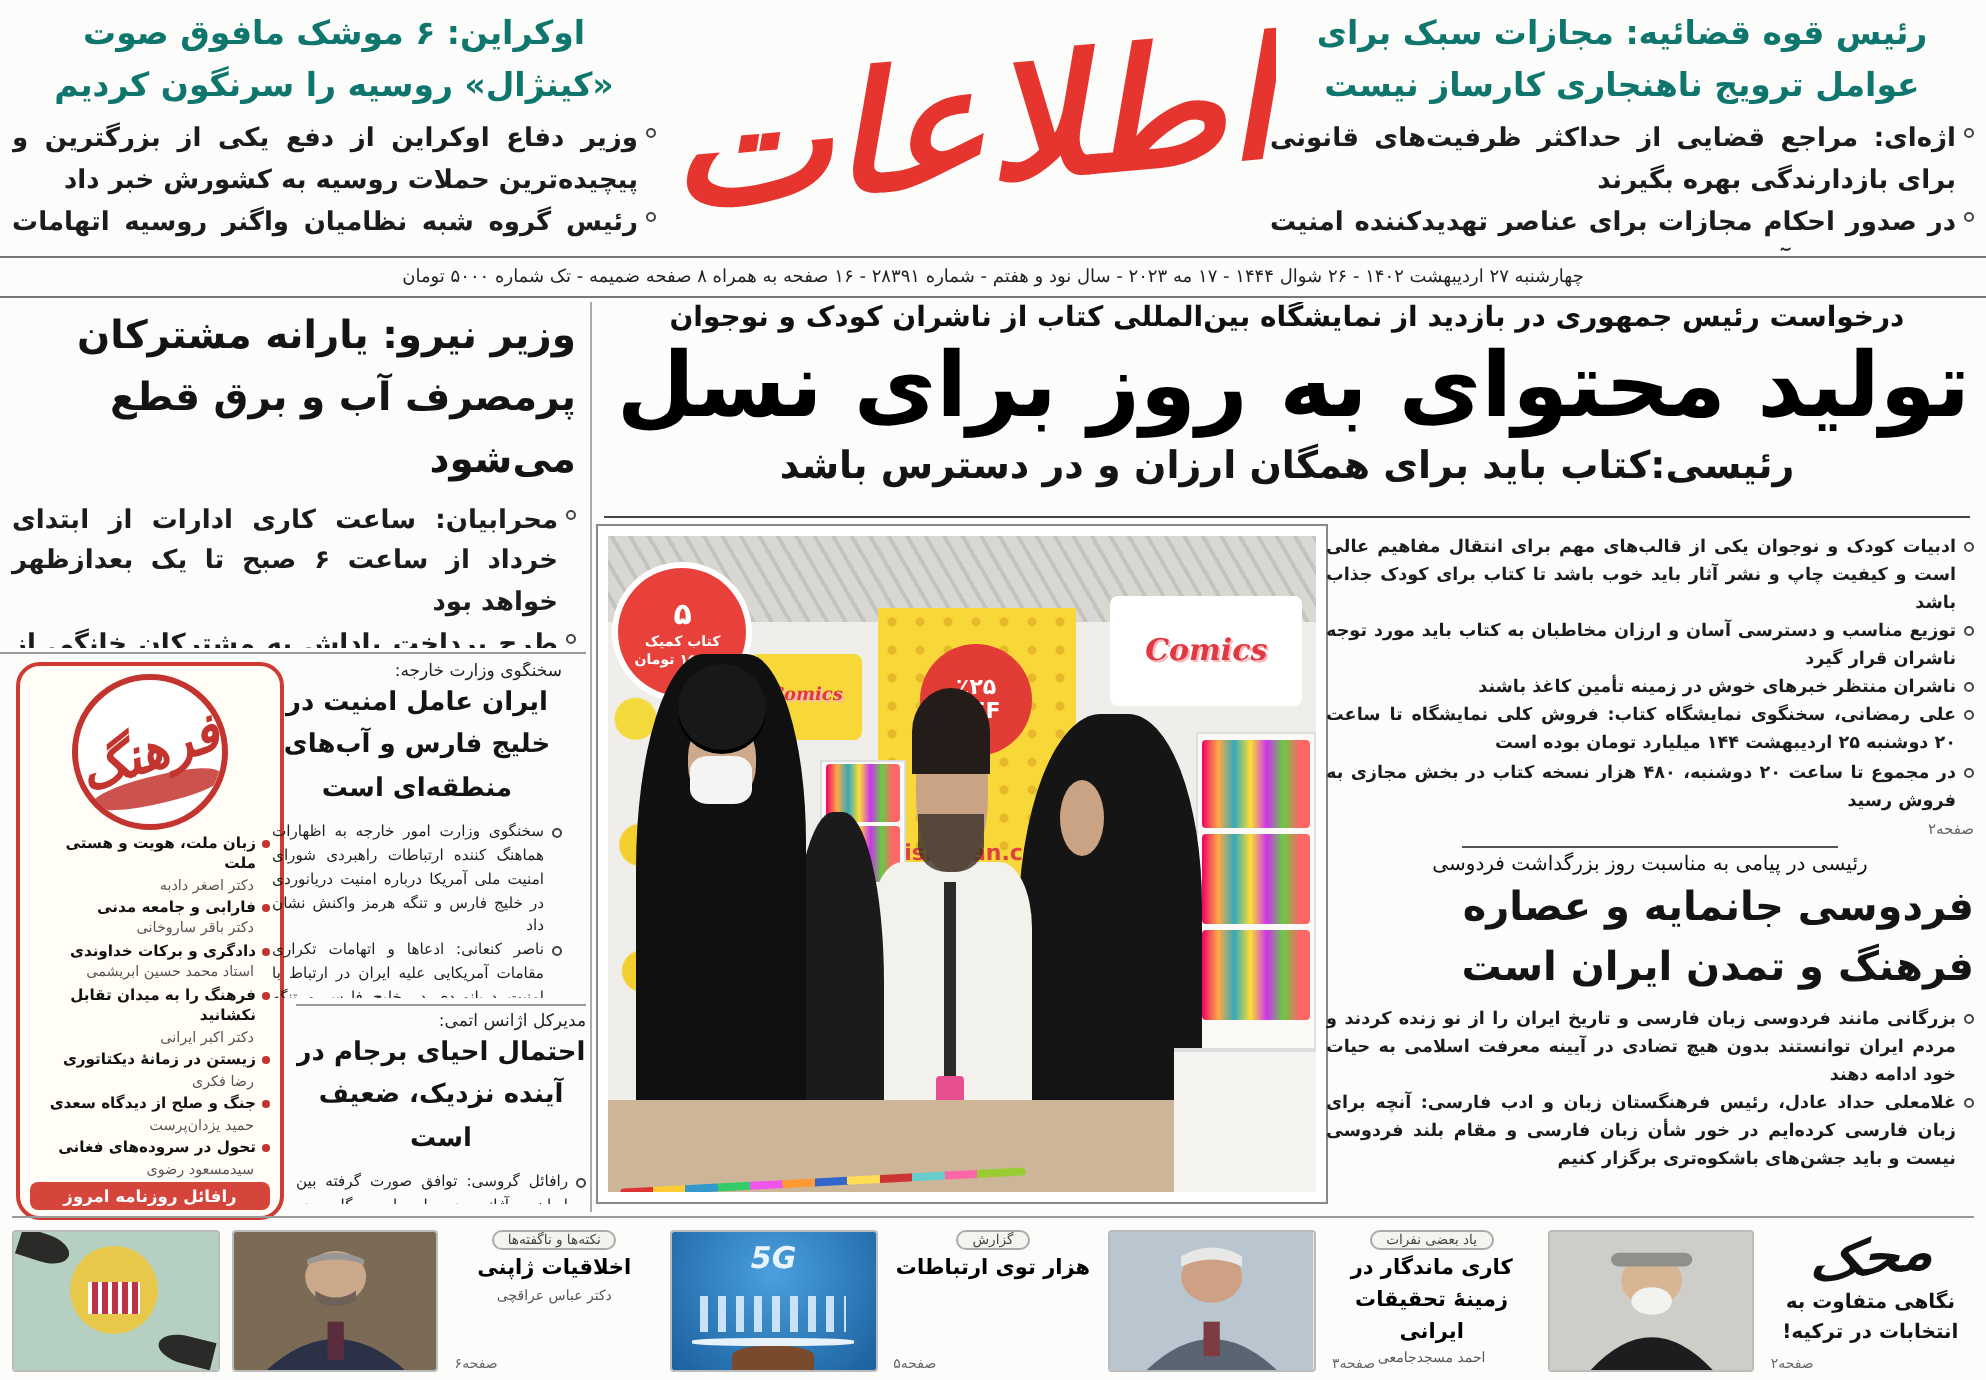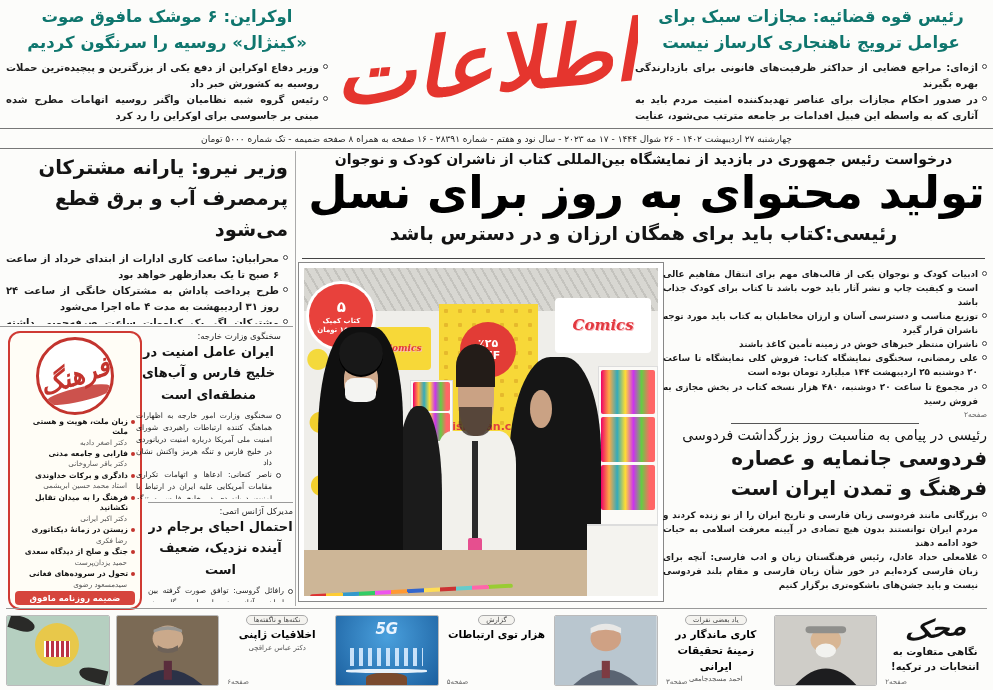--- a/index.html
+++ b/index.html
@@ -8,21 +8,21 @@
     position:relative; width:993px; height:690px; margin:0 auto;
     background:#fcfcfa; overflow:hidden; direction:rtl;
     font-family:"DejaVu Sans","Liberation Sans",sans-serif; color:#141414;
   }
   
   .topblock { position:absolute; top:4px; overflow:hidden; }
   .tb-right { right:6px; width:352px; height:122px; }
   .tb-left  { left:6px;  width:322px; height:122px; }
   .tb-head { font-weight:bold; font-size:16.5px; line-height:1.55; text-align:center; color:#0f766e; }
   .bullets { margin-top:5px; }
-  .blt { display:flex; font-size:10px; font-weight:600; line-height:1.6; text-align:justify; color:#1c1c1c; }
+  .blt { display:flex; font-size:13px; font-weight:600; line-height:1.6; text-align:justify; color:#1c1c1c; }
   .bm { flex:none; width:5px; height:5px; border:1px solid #444; border-radius:50%; background:#fff; margin-left:4px; margin-top:4px; }
   .pageref { font-size:7.5px; color:#666; margin-top:2px; }
   .logo-wrap { position:absolute; top:2px; left:332px; width:306px; height:122px;
     display:flex; align-items:center; justify-content:center; overflow:hidden; }
   .brand-logo { font-family:"DejaVu Serif","Liberation Serif",serif; font-style:italic; font-weight:bold;
     font-size:82px; color:#e5352e; transform:rotate(-5deg) scaleX(1.05); white-space:nowrap; letter-spacing:-3px; }
   
   .datebar { position:absolute; top:128px; left:0; right:0; height:21px;
     border-top:1px solid #777; border-bottom:1px solid #777;
     display:flex; align-items:center; justify-content:center;
@@ -113,21 +113,21 @@
   .reporter { top:42%; left:26%; width:13%; height:58%; background:#1b1b1b; border-radius:45% 45% 0 0; }
   .mic { position:absolute; top:28%; left:-14%; width:26%; height:22%; background:#1c8f8f; border-radius:30%; }
   .table { position:absolute; bottom:0; left:0; right:18%; height:14%; background:#cdb697; }
   .table-books { position:absolute; bottom:7%; left:2%; width:70%; height:9%; transform:rotate(-3deg);
     background:linear-gradient(90deg,#d33 0 8%,#fc3 8% 16%,#39c 16% 24%,#3c6 24% 32%,#e5e 32% 40%,#f93 40% 48%,#36c 48% 56%,#fd5 56% 64%,#c33 64% 72%,#6cc 72% 80%,#f6a 80% 88%,#9c3 88% 100%); border-radius:2px; }
   .table-edge { position:absolute; bottom:0; right:0; width:20%; height:22%; background:#f4f3ef; border-top:2px solid #ddd; }
   
   .rightcol { position:absolute; top:262px; right:6px; width:324px; height:341px; overflow:hidden; }
   .rightcol .blt { font-size:8.8px; }
   .minihr { width:58%; margin:4px auto 3px; border-top:1px solid #555; }
-  .ferd-kicker { font-size:14px; text-align:right; color:#111; margin-top:1px; }
+  .ferd-kicker { font-size:10px; text-align:center; color:#111; margin-top:1px; }
   .ferd-head { font-size:20px; font-weight:bold; text-align:right; line-height:1.5; }
   
   .strip { position:absolute; top:608px; left:6px; right:6px; height:78px;
     border-top:1px solid #999; padding-top:6px; display:flex; gap:6px; }
   .cell { flex:1; position:relative; overflow:hidden; }
   .cimg { height:100%; border:1px solid #bbb; border-radius:2px; overflow:hidden; position:relative; }
   .ctext { display:flex; flex-direction:column; align-items:center; text-align:center; height:100%; }
   .pill { border:1px solid #aaa; border-radius:8px; background:#f4f3ef; color:#444;
     font-size:6.8px; padding:0 7px; margin-bottom:2px; white-space:nowrap; max-width:100%; overflow:hidden; }
   .ctitle { font-size:10.5px; font-weight:bold; line-height:1.5; color:#000; }
@@ -266,21 +266,21 @@
         </div>
       <div class="f-author">حمید یزدان‌پرست</div>
     </div>
     <div class="f-item">
       <div class="f-title">
           <i class="f-dot"></i>
           <span>تحول در سروده‌های فغانی</span>
         </div>
       <div class="f-author">سیدمسعود رضوی</div>
     </div>
-    <div class="f-btn">ضمیمه روزنامه مافوق</div>
+    <div class="f-btn">رافائل روزنامه امروز</div>
   </div>
 
   <div class="gulf">
     <div class="kicker-sm">سخنگوی وزارت خارجه:</div>
     <div class="hl">ایران عامل امنیت در خلیج فارس و آب‌های منطقه‌ای است</div>
     <div class="bullets">
       <div class="blt">
           <i class="bm"></i>
           <span>سخنگوی وزارت امور خارجه به اظهارات هماهنگ کننده ارتباطات راهبردی شورای امنیت ملی آمریکا درباره امنیت دریانوردی در خلیج فارس و تنگه هرمز واکنش نشان داد</span>
         </div>

